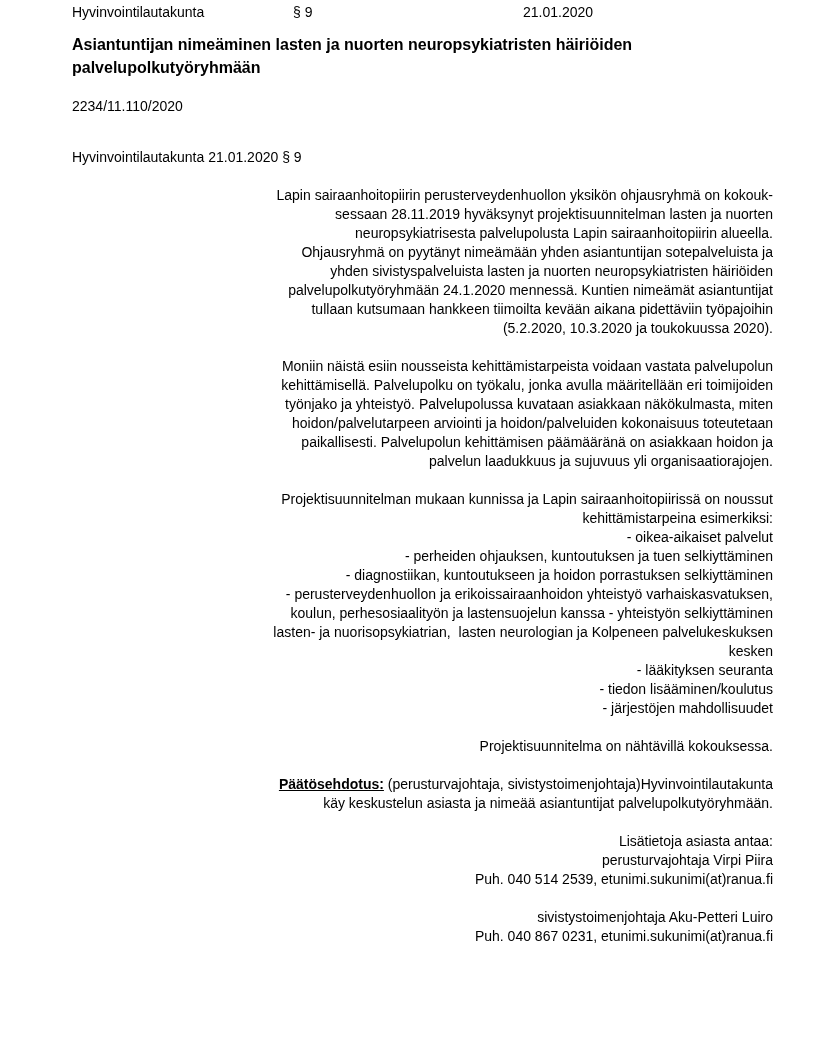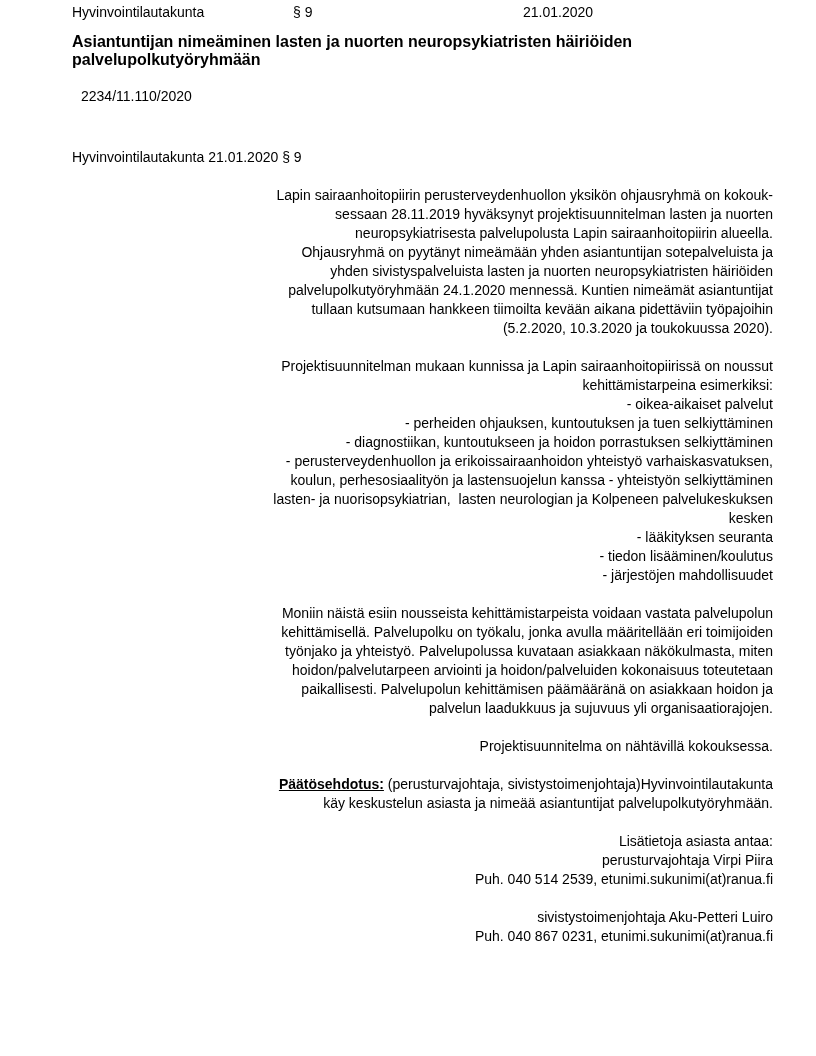--- a/index.html
+++ b/index.html
@@ -28,30 +28,29 @@
   .h-committee { position: absolute; left: 72px;  top: 0; white-space: nowrap; }
   .h-section   { position: absolute; left: 293px; top: 0; white-space: nowrap; }
   .h-date      { position: absolute; left: 523px; top: 0; white-space: nowrap; }
   .doc-title {
     position: absolute;
     left: 72px;
     top: 33px;
     width: 700px;
     margin: 0;
     font-size: 16px;
-    line-height: 18px;
+    line-height: 23px;
     font-weight: bold;
     white-space: pre-wrap;
   }
   .case-number {
     position: absolute;
     left: 72px;
-    top: 87px;
+    top: 97px;
     white-space: nowrap;
-    margin-left: 9px;
   }
   .meeting-line {
     position: absolute;
     left: 72px;
     top: 148px;
     white-space: nowrap;
   }
   .doc-body {
     position: absolute;
     left: 163px;
@@ -94,39 +93,39 @@
 
     <p>Lapin sairaanhoitopiirin perusterveydenhuollon yksikön ohjausryhmä on kokouk-
 sessaan 28.11.2019 hyväksynyt projektisuunnitelman lasten ja nuorten
 neuropsykiatrisesta palvelupolusta Lapin sairaanhoitopiirin alueella.
 Ohjausryhmä on pyytänyt nimeämään yhden asiantuntijan sotepalveluista ja
 yhden sivistyspalveluista lasten ja nuorten neuropsykiatristen häiriöiden
 palvelupolkutyöryhmään 24.1.2020 mennessä. Kuntien nimeämät asiantuntijat
 tullaan kutsumaan hankkeen tiimoilta kevään aikana pidettäviin työpajoihin
 (5.2.2020, 10.3.2020 ja toukokuussa 2020).</p>
 
+    <p>Moniin näistä esiin nousseista kehittämistarpeista voidaan vastata palvelupolun
+kehittämisellä. Palvelupolku on työkalu, jonka avulla määritellään eri toimijoiden
+työnjako ja yhteistyö. Palvelupolussa kuvataan asiakkaan näkökulmasta, miten
+hoidon/palvelutarpeen arviointi ja hoidon/palveluiden kokonaisuus toteutetaan
+paikallisesti. Palvelupolun kehittämisen päämääränä on asiakkaan hoidon ja
+palvelun laadukkuus ja sujuvuus yli organisaatiorajojen.</p>
+
     <p>Projektisuunnitelman mukaan kunnissa ja Lapin sairaanhoitopiirissä on noussut
 kehittämistarpeina esimerkiksi:
 - oikea-aikaiset palvelut
 - perheiden ohjauksen, kuntoutuksen ja tuen selkiyttäminen
 - diagnostiikan, kuntoutukseen ja hoidon porrastuksen selkiyttäminen
 - perusterveydenhuollon ja erikoissairaanhoidon yhteistyö varhaiskasvatuksen,
 koulun, perhesosiaalityön ja lastensuojelun kanssa - yhteistyön selkiyttäminen
 lasten- ja nuorisopsykiatrian,  lasten neurologian ja Kolpeneen palvelukeskuksen
 kesken
 - lääkityksen seuranta
 - tiedon lisääminen/koulutus
 - järjestöjen mahdollisuudet</p>
-
-    <p>Moniin näistä esiin nousseista kehittämistarpeista voidaan vastata palvelupolun
-kehittämisellä. Palvelupolku on työkalu, jonka avulla määritellään eri toimijoiden
-työnjako ja yhteistyö. Palvelupolussa kuvataan asiakkaan näkökulmasta, miten
-hoidon/palvelutarpeen arviointi ja hoidon/palveluiden kokonaisuus toteutetaan
-paikallisesti. Palvelupolun kehittämisen päämääränä on asiakkaan hoidon ja
-palvelun laadukkuus ja sujuvuus yli organisaatiorajojen.</p>
 
     <p>Projektisuunnitelma on nähtävillä kokouksessa.</p>
 
     <p><span class="label">Päätösehdotus:</span><span> (perusturvajohtaja, sivistystoimenjohtaja)Hyvinvointilautakunta
 käy keskustelun asiasta ja nimeää asiantuntijat palvelupolkutyöryhmään.</span></p>
 
 
     <div class="contact-group">
       <div>Lisätietoja asiasta antaa:</div>
       <div>perusturvajohtaja Virpi Piira</div>

